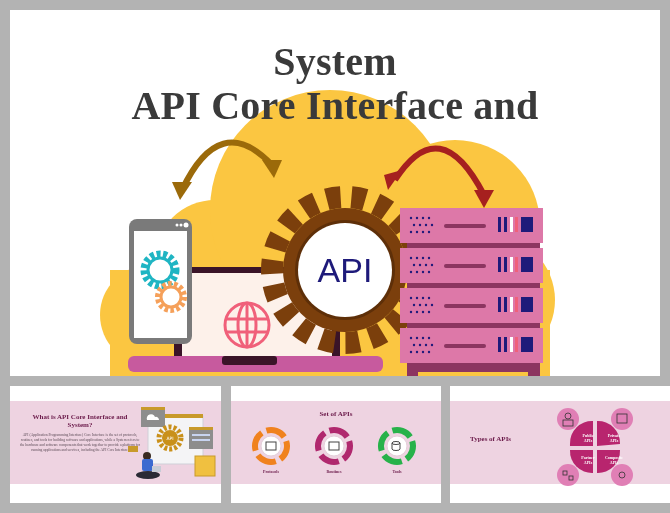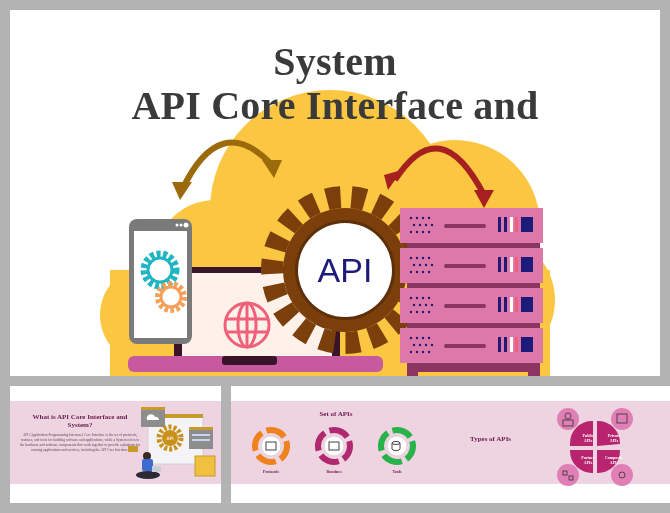--- a/index.html
+++ b/index.html
@@ -3,21 +3,21 @@
 <meta charset="utf-8">
 <style>
   html,body{margin:0;padding:0;}
   body{width:670px;height:513px;background:#b3b3b3;position:relative;overflow:hidden;font-family:"DejaVu Serif",serif;}
   .main-slide{position:absolute;left:10px;top:10px;width:650px;height:366px;background:#fff;overflow:hidden;}
   .main-title{position:absolute;left:0;top:30px;width:650px;text-align:center;font-family:"Liberation Serif","DejaVu Serif",serif;font-weight:bold;font-size:40px;line-height:44px;color:#3a3a3a;letter-spacing:0.2px;}
   .illus{position:absolute;left:0;top:0;width:650px;height:366px;}
   .thumb{position:absolute;top:386px;height:117px;background:#fff;overflow:hidden;}
   .thumb .band{position:absolute;left:0;right:0;top:15px;height:83px;background:#eed3e1;}
   .t1{left:10px;width:211px;}
-  .t2{left:231px;width:210px;padding-left:32px;}
+  .t2{left:231px;width:210px;}
   .t3{left:450px;width:245px;}
   .t1-title{position:absolute;left:10px;width:120px;top:27px;text-align:center;font-family:Liberation Serif, serif;font-weight:bold;font-size:7px;line-height:8px;color:#6b1a4a;}
   .t1-body{position:absolute;left:10px;width:120px;top:47px;text-align:center;font-family:"Liberation Serif","DejaVu Serif",serif;font-size:3.6px;line-height:5px;color:#5a4a55;}
   .t2-title{position:absolute;left:0;width:210px;top:24px;text-align:center;font-family:"Liberation Serif","DejaVu Serif",serif;font-weight:bold;font-size:7px;color:#6b1a4a;}
   .t2-label{position:absolute;top:83px;width:50px;text-align:center;font-family:"Liberation Serif","DejaVu Serif",serif;font-weight:bold;font-size:4px;color:#6b1a4a;}
   .t3-title{position:absolute;left:20px;top:49px;font-family:"Liberation Serif","DejaVu Serif",serif;font-weight:bold;font-size:7px;color:#6b1a4a;}
   .petal-label{position:absolute;width:30px;text-align:center;font-family:"Liberation Serif","DejaVu Serif",serif;font-weight:bold;font-size:4px;line-height:5px;color:#fff;}
 </style>
 </head>
 <body>

